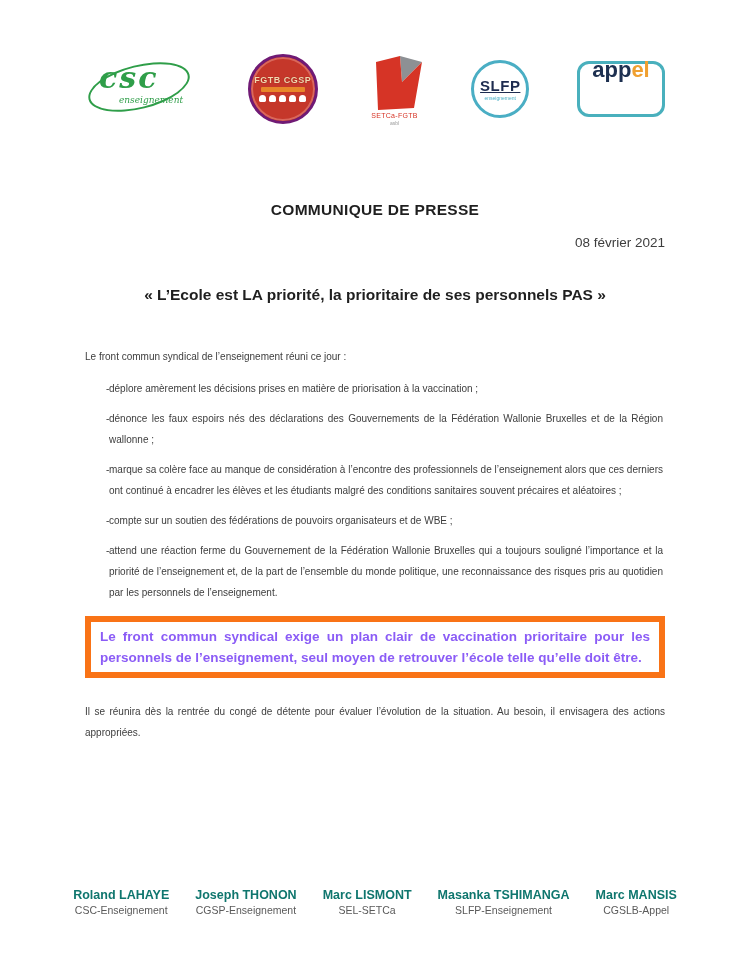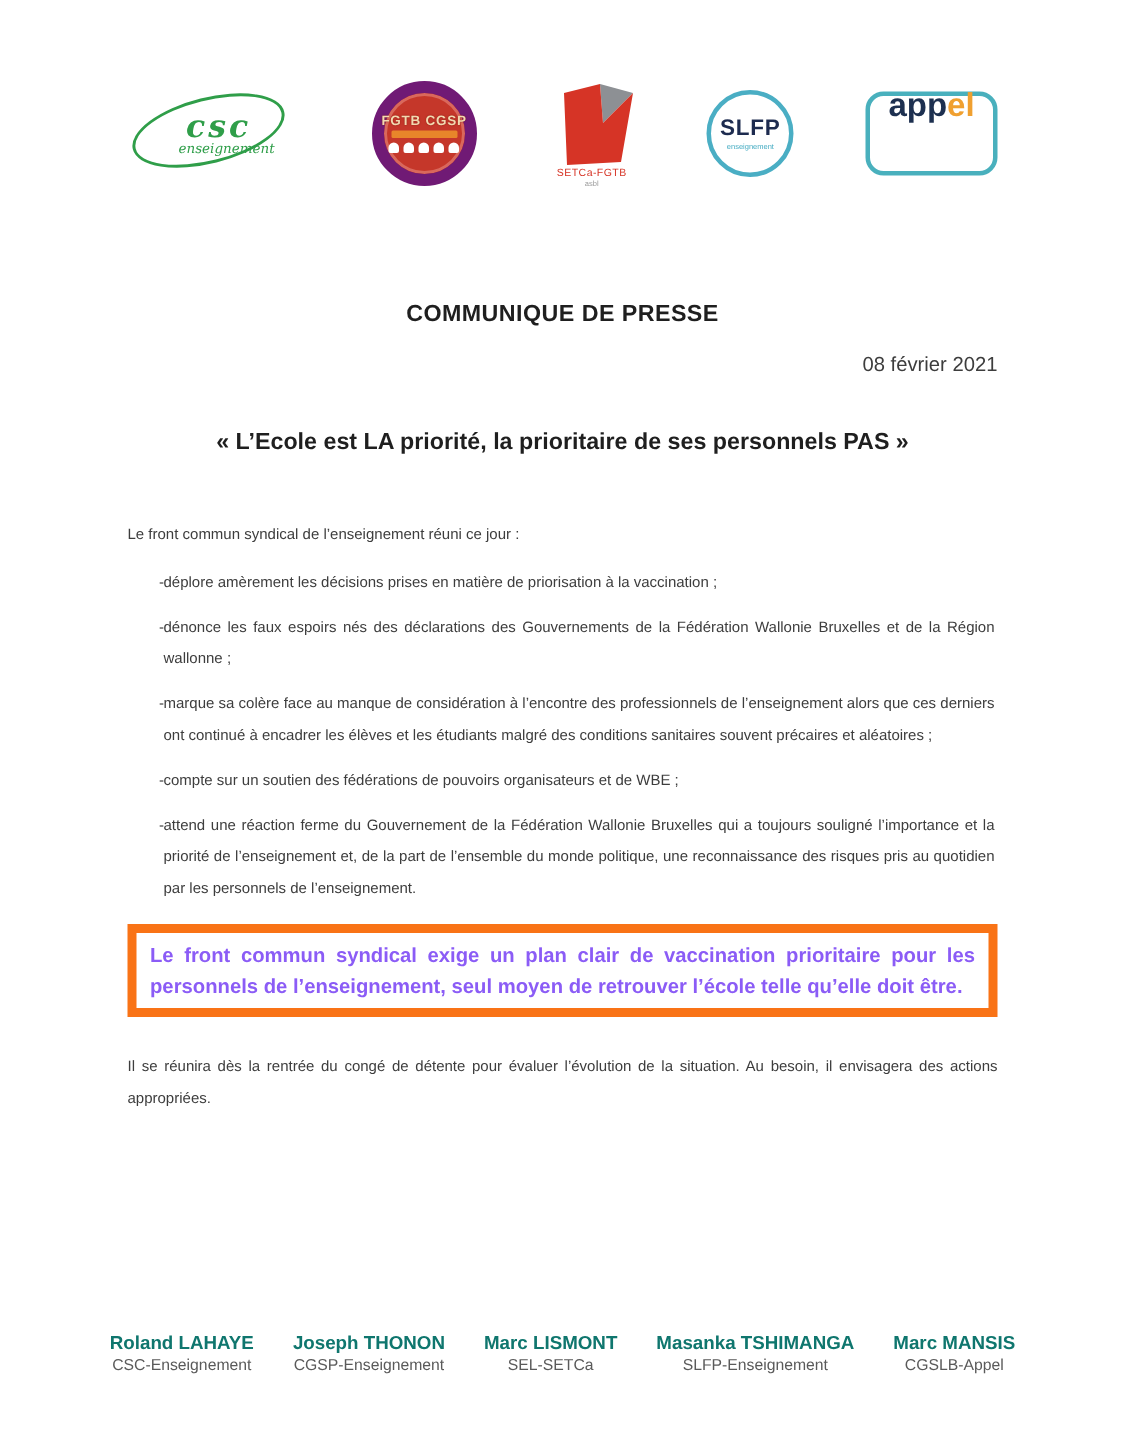--- a/index.html
+++ b/index.html
@@ -17,48 +17,48 @@
   .logos-row {
     display:flex; align-items:center; justify-content:space-between;
     padding-top:52px; height:125px;
   }
   .logo { display:flex; flex-direction:column; align-items:center; }
 
   
   .csc-wrap { position:relative; width:115px; height:64px; }
   .csc-ellipse { position:absolute; left:2px; top:8px; width:104px; height:44px;
     border:2.5px solid #2f9e49; border-radius:50%; transform:rotate(-14deg); }
-  .csc-text { position:absolute; left:14px; top:16px;
+  .csc-text { position:absolute; left:14px; top:6px;
     font-family:"DejaVu Serif", serif; font-style:italic; font-weight:bold;
-    font-size:21px; color:#2f9e49; letter-spacing:2px; line-height:1;margin-left:25px; }
+    font-size:30px; color:#2f9e49; letter-spacing:2px; line-height:1; }
   .csc-sub { position:absolute; left:34px; top:38px;
     font-family:"DejaVu Serif", serif; font-style:italic;
     font-size:9px; color:#2f9e49; white-space:nowrap; }
 
   
   .cgsp-circle { width:70px; height:70px; border-radius:50%;
-    background:#c5372a; border:8px solid #701a75;
+    background:#c5372a; border:3px solid #701a75;
     display:flex; flex-direction:column; align-items:center; justify-content:center;
     box-shadow:0 0 0 2px #d9685c inset; }
   .cgsp-text { color:#f3d9b0; font-weight:bold; font-size:9px; letter-spacing:0.5px;
     text-shadow:0 0 1px #7e150f; white-space:nowrap; }
   .cgsp-bar { width:44px; height:5px; background:#e8862a; margin:2px 0 3px 0; border-radius:1px; }
   .cgsp-people { display:flex; gap:3px; }
   .cgsp-person { width:7px; height:7px; background:#ffffff; border-radius:50% 50% 20% 20%; }
 
   
   .setca-art { position:relative; width:58px; height:58px; }
   .setca-sub { font-size:7px; color:#d63426; margin-top:2px; letter-spacing:0.3px; }
   .setca-sub2 { font-size:5px; color:#9a9a9a; margin-top:1px; }
 
   
   .slfp-circle { width:58px; height:58px; border-radius:50%;
     border:3px solid #4aaec4; background:#fff;
     display:flex; flex-direction:column; align-items:center; justify-content:center; }
-  .slfp-text { font-weight:bold; font-size:15px; color:#1d2b4f; letter-spacing:0.5px; }
+  .slfp-text { font-weight:bold; font-size:15px; color:#1d2b4f; letter-spacing:0.5px;text-decoration:underline; }
   .slfp-sub { font-size:5px; color:#4aaec4; margin-top:1px; }
 
   
   .appel-box { width:88px; height:56px; border:3px solid #49b0bd; border-radius:12px;
     background:#fff; display:flex; flex-direction:column; align-items:center; justify-content:center;gap:33px; }
   .appel-text { font-weight:bold; font-size:22px; line-height:1; }
   .appel-dark { color:#1d3050; }
   .appel-orange { color:#f0a030; }
   .appel-bar { width:62px; height:7px; background:#e89030; margin-top:4px; border-radius:1px;
     background-image:repeating-linear-gradient(90deg,#e89030 0 3px,#f6c585 3px 5px); }

